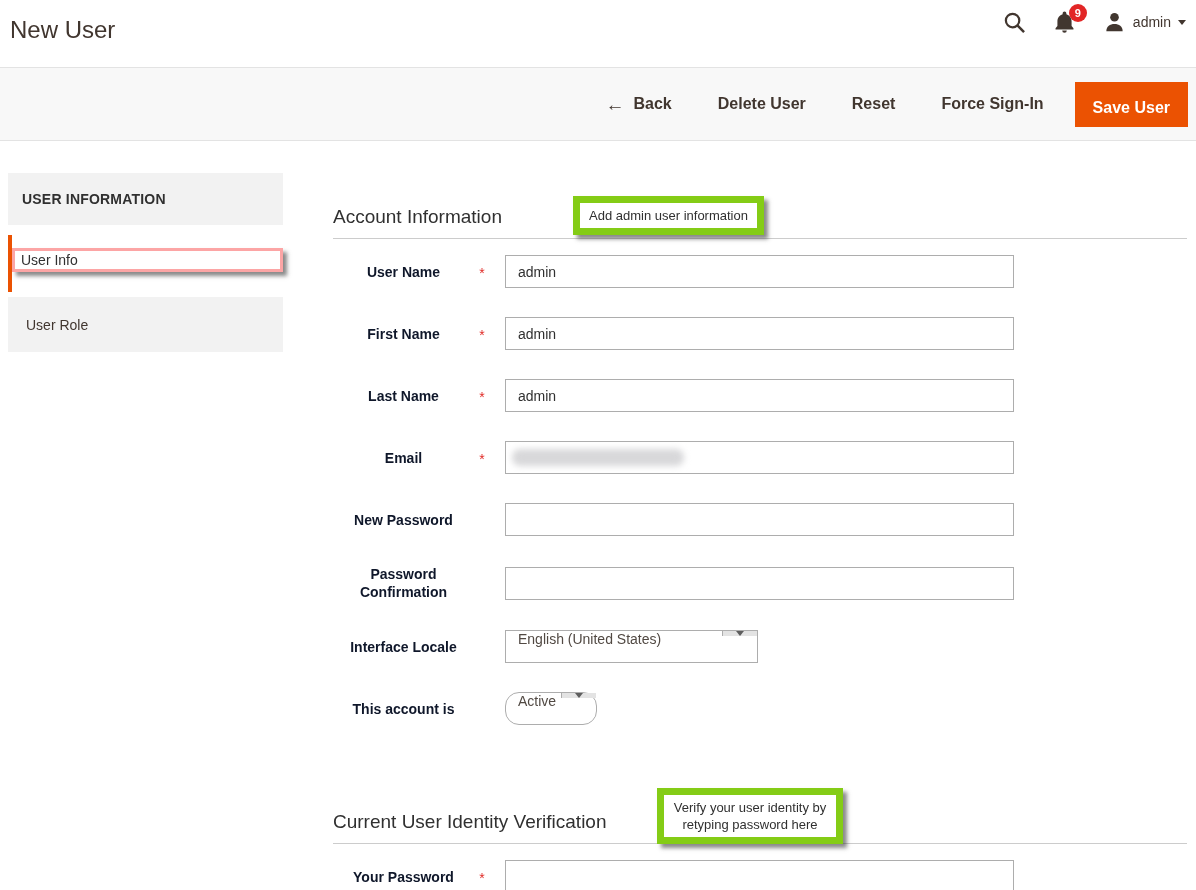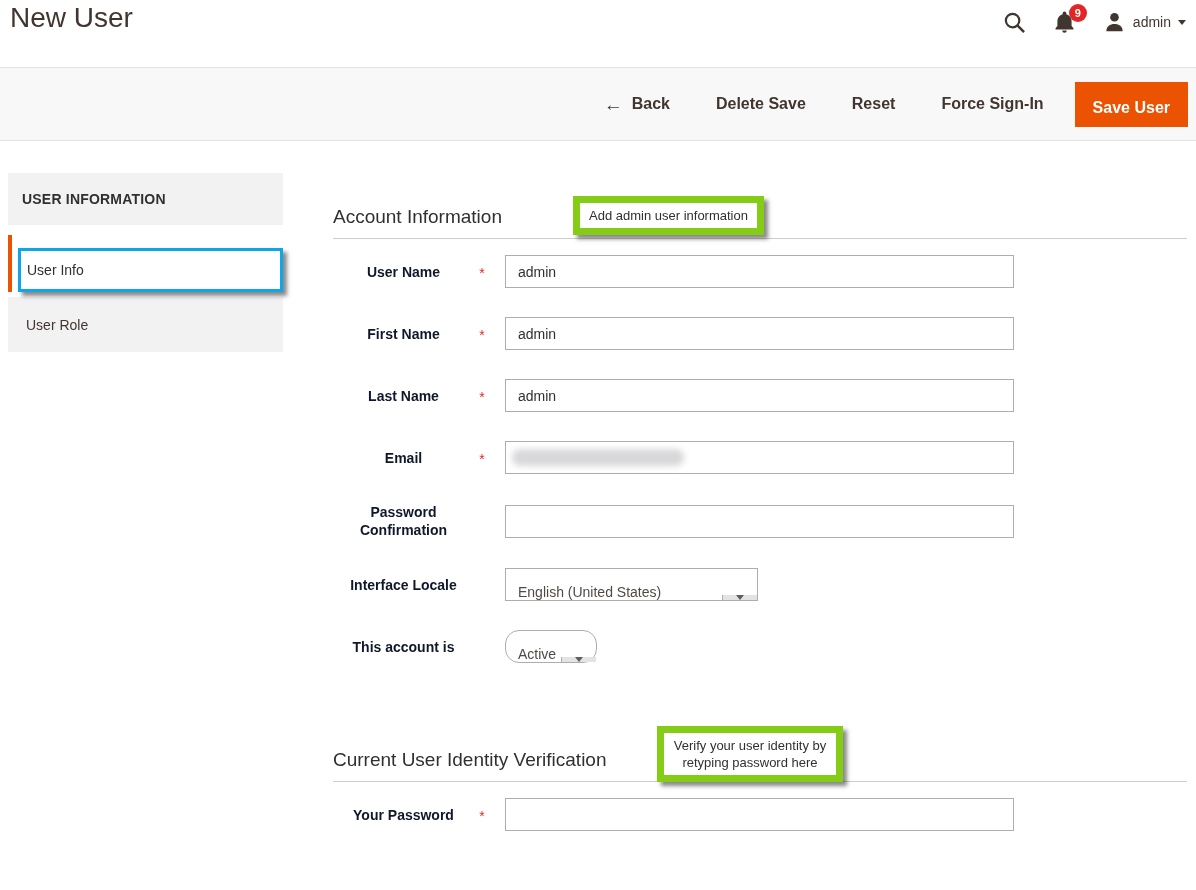--- a/index.html
+++ b/index.html
@@ -1,21 +1,21 @@
 <!DOCTYPE html>
 <html><head>
 <meta charset="utf-8">
 <style>
   * { margin: 0; padding: 0; box-sizing: border-box; }
   html, body { width: 1196px; height: 890px; background: #fff; overflow: hidden; }
   body { font-family: "Liberation Sans", sans-serif; color: #303030; position: relative; }
 
   
   .hdr { position: absolute; top: 0; left: 0; width: 1196px; height: 67px; background: #fff; }
-  .hdr h1 { position: absolute; left: 10px; top: 2px; font-size: 28px; font-weight: 400; color: #41362f; }
+  .hdr h1 { position: absolute; left: 10px; top: 16px; font-size: 24px; font-weight: 400; color: #41362f; }
   .hdr-right { position: absolute; right: 10px; top: 6px; height: 32px; display: flex; align-items: center; gap: 26px; }
   .icon-btn { background: none; border: none; cursor: pointer; position: relative; display: flex; align-items: center; }
   .badge { position: absolute; top: -5px; right: -10px; min-width: 18px; height: 18px; border-radius: 9px;
            background: #e22626; color: #fff; font-size: 11px; font-weight: 700; display: flex;
            align-items: center; justify-content: center; padding: 0 4px; }
   .admin-menu { display: flex; align-items: center; gap: 7px; cursor: pointer; }
   .admin-menu .uname { font-size: 14px; color: #41362f; }
   .caret { width: 0; height: 0; border-left: 4px solid transparent; border-right: 4px solid transparent;
            border-top: 5px solid #41362f; display: inline-block; }
 
@@ -28,22 +28,22 @@
   .tb-btn .arrow { font-size: 19px; font-weight: 400; margin-right: 9px; line-height: 1; }
   .save-btn { margin-left: 31px; height: 45px; padding: 16px 17px; background: #eb5202; border: 1px solid #eb5202;
               color: #fff; font-family: inherit; font-size: 16px; font-weight: 700; cursor: pointer; }
 
   
   .sidebar { position: absolute; left: 8px; top: 173px; width: 275px; }
   .side-head { height: 52px; background: #f2f2f2; display: flex; align-items: center; padding-left: 14px;
                font-size: 14px; font-weight: 700; color: #303030; letter-spacing: .2px; margin-bottom: 10px; }
   .side-item { font-size: 14px; color: #41362f; cursor: pointer; }
   .side-item.active { position: relative; height: 57px; background: #fff; border-left: 4px solid #eb5202; }
-  .anno-frame { position: absolute; left: 6px; right: 0; top: 13px; height: 44px; background: #fff;
-                border: 3px solid #0ea5e9; box-shadow: 4px 4px 4px rgba(40,40,40,.55);
+  .anno-frame { position: absolute; left: 0; right: 0; top: 13px; height: 24px; background: #fff;
+                border: 3px solid #fca5a5; box-shadow: 4px 4px 4px rgba(40,40,40,.55);
                 display: flex; align-items: center; padding-left: 6px; font-size: 14px; color: #303030; }
   .side-item.role { height: 55px; background: #f2f2f2; display: flex; align-items: center;
                     padding-left: 18px; margin-top: 5px; }
 
   
   .main { position: absolute; left: 333px; top: 203px; width: 854px; }
   .sec-head { position: relative; height: 27px; }
   .sec-head h2 { font-size: 19px; font-weight: 400; color: #303030; line-height: 27px; }
   .callout { position: absolute; background: #fff; border: 7px solid #84cc16;
              box-shadow: 4px 4px 4px rgba(40,40,40,.55); font-size: 13px; color: #303030;
@@ -54,21 +54,21 @@
   .rows { margin-top: 16px; }
   .row { display: flex; align-items: center; margin-bottom: 29px; min-height: 33px; }
   .label-col { width: 141px; text-align: center; font-size: 14px; font-weight: 700; color: #0f172a; line-height: 18px; }
   .req { width: 16px; text-align: center; color: #e02b27; font-size: 14px; margin-top: 3px; flex: none; }
   .finput { width: 509px; height: 33px; border: 1px solid #adadad; background: #fff; padding: 0 12px;
             font-family: inherit; font-size: 14px; color: #303030; margin-left: 15px; }
   .fake-input { width: 509px; height: 33px; border: 1px solid #adadad; background: #fff; margin-left: 15px;
                 display: flex; align-items: center; padding: 0 6px; }
   .redacted { width: 172px; height: 17px; background: #d8d8da; border-radius: 8px; filter: blur(3px); }
   .select-wrap { height: 33px; border: 1px solid #adadad; background: #fff; margin-left: 15px;
-                 display: flex; align-items: flex-end; cursor: pointer; }
+                 display: flex; align-items: flex-start; cursor: pointer; }
   .select-wrap.locale { width: 253px; }
   .select-wrap.status { width: 92px; border-radius: 14px; }
   .sel-text { flex: 1; display: flex; align-items: center; padding-left: 12px; font-size: 14px; color: #514943; }
   .sel-btn { width: 35px; background: #e3e3e3; border-left: 1px solid #adadad; display: flex;
              align-items: center; justify-content: center; flex: none; }
   .sel-caret { width: 0; height: 0; border-left: 4px solid transparent; border-right: 4px solid transparent;
                border-top: 5px solid #5e5e5e; }
   .sec2 { margin-top: 83px; }
 </style>
 </head>
@@ -100,21 +100,21 @@
     </div>
   </div>
 </div>
 
 <div class="toolbar">
   <button class="tb-btn">
     <span class="arrow">←</span>
     <span>Back</span>
   </button>
   <button class="tb-btn">
-    <span>Delete Save</span>
+    <span>Delete User</span>
   </button>
   <button class="tb-btn">
     <span>Reset</span>
   </button>
   <button class="tb-btn">
     <span>Force Sign-In</span>
   </button>
   <button class="save-btn">Save User</button>
 </div>
 
@@ -159,20 +159,25 @@
     </div>
 
     <div class="row">
       <label class="label-col">Email</label>
       <span class="req">*</span>
       <div class="fake-input">
         <span class="redacted"></span>
       </div>
     </div>
 
+    <div class="row">
+      <label class="label-col">New Password</label>
+      <span class="req"></span>
+      <input class="finput" type="password" value="" style="">
+    </div>
 
     <div class="row">
       <label class="label-col">Password Confirmation</label>
       <span class="req"></span>
       <input class="finput" type="password" value="" style="">
     </div>
 
     <div class="row">
       <label class="label-col">Interface Locale</label>
       <span class="req"></span>

